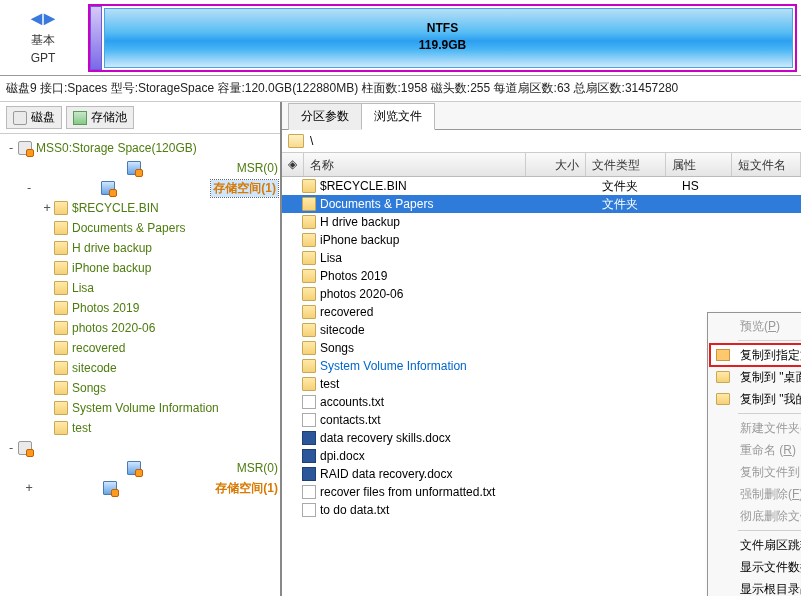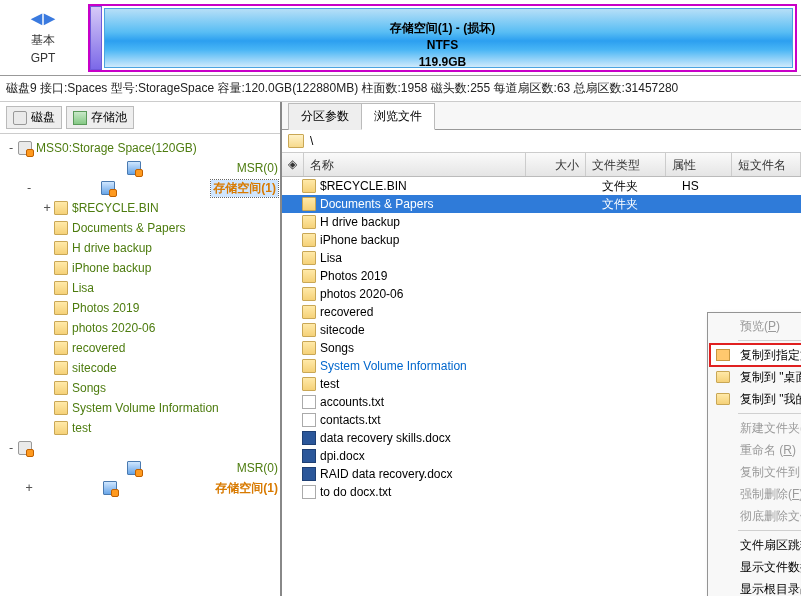--- a/index.html
+++ b/index.html
@@ -104,21 +104,20 @@
       <span>▶</span>
     </div>
     <div class="disk-left-label">基本</div>
     <div class="disk-left-label">GPT</div>
   </div>
   <div class="disk-bar-wrap">
     <div class="disk-bar">
       <div class="disk-bar-handle"></div>
       <div class="disk-bar-inner" style="left:14px"></div>
       <div class="disk-bar-text">
-        <div>存储空间(1) - (损坏)</div>
         <div>NTFS</div>
         <div>119.9GB</div>
       </div>
     </div>
   </div>
 </div>
 
 <div class="info-line">磁盘9 接口:Spaces 型号:StorageSpace 容量:120.0GB(122880MB) 柱面数:1958 磁头数:255 每道扇区数:63 总扇区数:31457280</div>
 
 <div class="main">
@@ -395,21 +394,29 @@
           <span style="width: 14px;"></span>
           <span class="fico ic-word"></span>
           <span class="fname">RAID data recovery.docx</span>
           <span class="fsize"></span>
           <span class="ftype"></span>
           <span class="fattr"></span>
         </div>
         <div class="fl-row">
           <span style="width: 14px;"></span>
           <span class="fico ic-file"></span>
-          <span class="fname">to do docx.txt</span>
+          <span class="fname">recover files from unformatted.txt</span>
+          <span class="fsize"></span>
+          <span class="ftype"></span>
+          <span class="fattr"></span>
+        </div>
+        <div class="fl-row">
+          <span style="width: 14px;"></span>
+          <span class="fico ic-file"></span>
+          <span class="fname">to do data.txt</span>
           <span class="fsize"></span>
           <span class="ftype"></span>
           <span class="fattr"></span>
         </div>
       </div>
 
     <div class="ctx" id="ctx">
         <div class="ctx-item disabled">
           <span class="ctx-ico"></span>
           <span class="ctx-label">预览(<span class="under">P</span>)</span>

